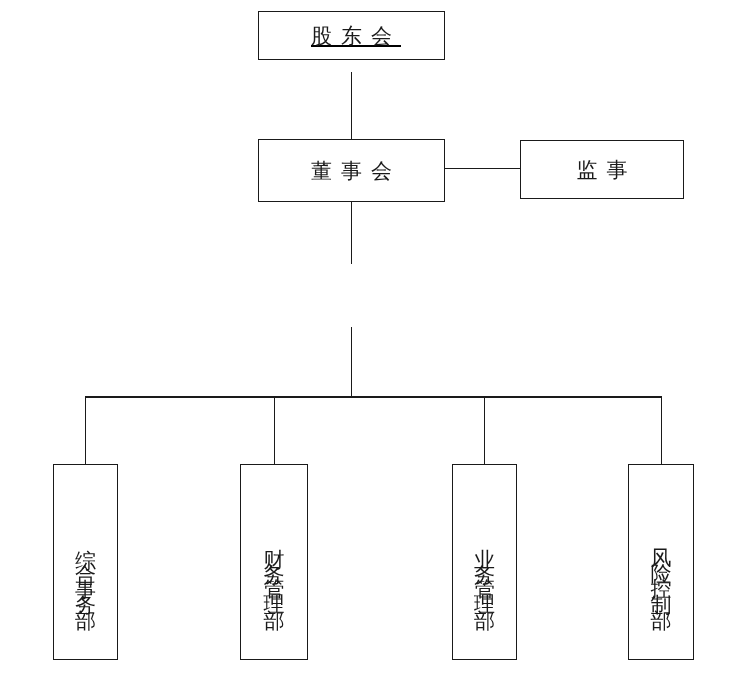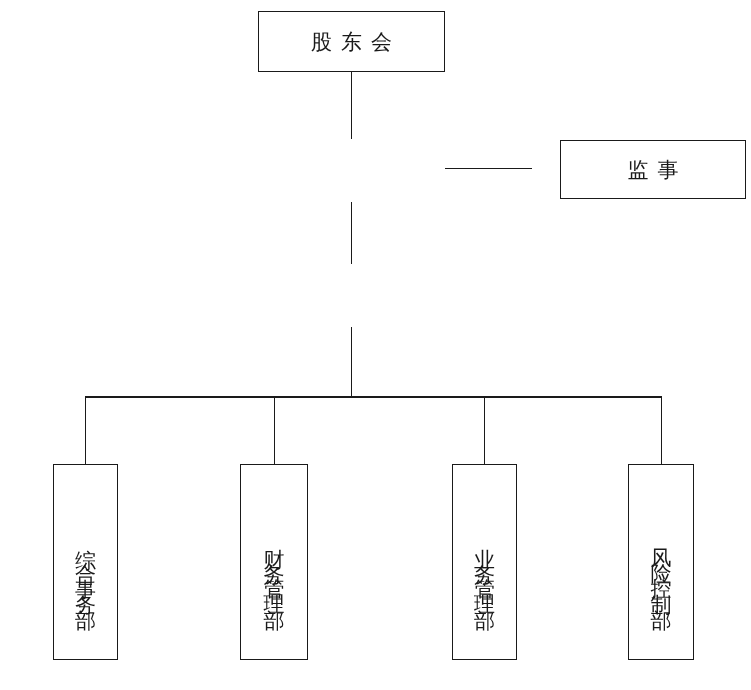--- a/index.html
+++ b/index.html
@@ -33,23 +33,23 @@
   }
   .node .vtext {
     writing-mode: vertical-lr;
     text-orientation: upright;
     font-size: 21px;
     letter-spacing: 15px;
     margin-bottom: -15px;    
     color: #1a1a1a;
   }
   
-  .box-shareholders { left: 258px; top: 11px;  width: 187px; height: 61px; }
+  .box-shareholders { left: 258px; top: 11px;  width: 187px; height: 49px; text-decoration: underline; }
   .box-board        { left: 258px; top: 139px; width: 187px; height: 63px; }
-  .box-supervisor   { left: 560px; top: 140px; width: 186px; height: 59px; }
+  .box-supervisor   { left: 520px; top: 140px; width: 164px; height: 59px; }
   .box-management   { left: 259px; top: 264px; width: 186px; height: 63px; }
   .box-dept-a       { left: 53px;  top: 464px; width: 65px;  height: 196px; }
   .box-dept-b       { left: 240px; top: 464px; width: 68px;  height: 196px; }
   .box-dept-c       { left: 452px; top: 464px; width: 65px;  height: 196px; }
   .box-dept-d       { left: 628px; top: 464px; width: 66px;  height: 196px; }
   
   .line {
     position: absolute;
     background: #1a1a1a;
   }
@@ -75,20 +75,23 @@
   <div class="line l-bus"></div>
   <div class="line l-drop-a"></div>
   <div class="line l-drop-b"></div>
   <div class="line l-drop-c"></div>
   <div class="line l-drop-d"></div>
 
   <div class="node box-shareholders">
     <span class="htext">股东会</span>
   </div>
 
+  <div class="node box-board">
+    <span class="htext">董事会</span>
+  </div>
 
   <div class="node box-supervisor">
     <span class="htext">监事</span>
   </div>
 
 
   <div class="node box-dept-a">
     <span class="vtext">综合事务部</span>
   </div>
 

